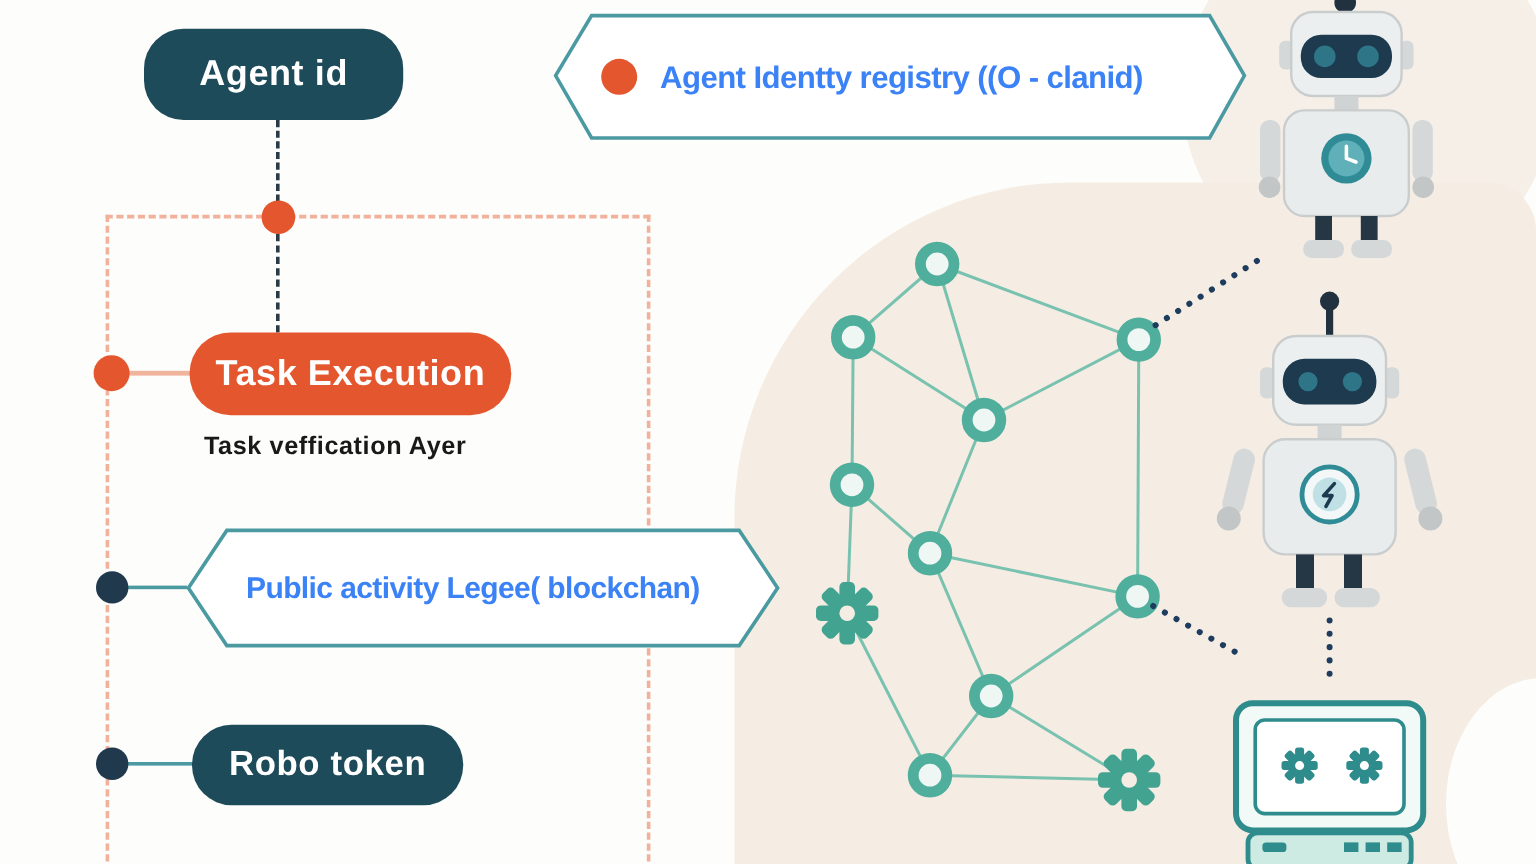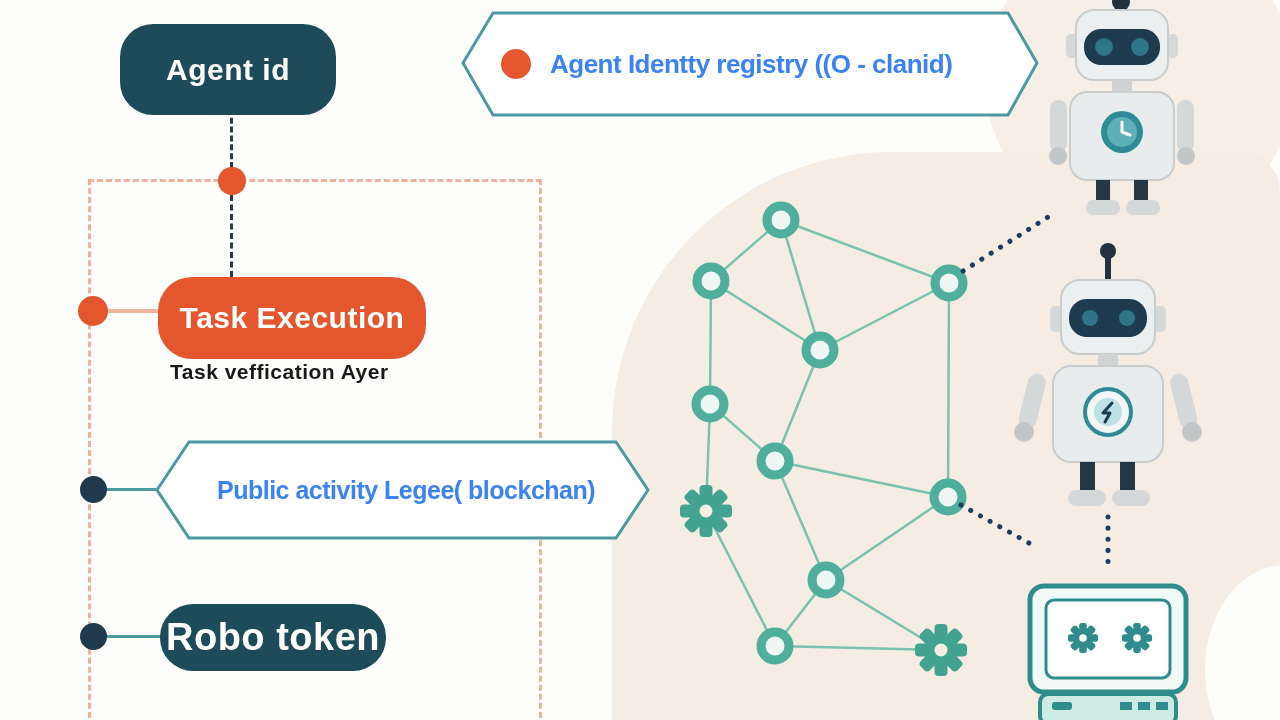--- a/index.html
+++ b/index.html
@@ -154,40 +154,40 @@
 </svg>
 
 <div style="position:absolute;left:88px;top:179px;width:448px;height:560px;border:3px dashed #f2b19a;"></div>
 
 <div class="dash-v" style="left:230px;top:100px;height:68px;"></div>
 <div class="dash-v" style="left:230px;top:195px;height:82px;"></div>
 <div class="conn" style="left:93px;top:309px;width:66px;height:4px;background:#f0b49c;"></div>
 <div class="conn" style="left:93px;top:488px;width:63px;height:3px;background:#4b9aa2;"></div>
 <div class="conn" style="left:93px;top:635px;width:68px;height:3px;background:#4b9aa2;"></div>
 
-<div class="pill teal" style="left:120px;top:24px;width:216px;height:91px;">
+<div class="pill teal" style="left:120px;top:24px;width:216px;height:76px;">
   <span>Agent id</span>
 </div>
 
 <svg width="590" height="112" viewBox="0 0 590 112" style="left:455px;top:8px;">
   <polygon points="8,55 38,5 553,5 582,55 553,107 38,107" fill="#ffffff" stroke="#4b9aa2" stroke-width="3"></polygon>
 </svg>
 <div class="dot" style="left:501px;top:49px;width:30px;height:30px;background:#e4572e;"></div>
 <div class="hex-label" style="left:550px;top:8px;height:112px;">Agent Identty registry ((O - clanid)</div>
 
 <div class="dot" style="left:218px;top:167px;width:28px;height:28px;background:#e4572e;"></div>
 
 <div class="dot" style="left:78px;top:296px;width:30px;height:30px;background:#e4572e;"></div>
-<div class="pill orange" style="left:158px;top:277px;width:268px;height:82px;">
+<div class="pill orange" style="left:158px;top:277px;width:268px;height:69px;">
   <span>Task Execution</span>
 </div>
 <div class="plain-label" style="left:170px;top:360px;">Task veffication Ayer</div>
 
 <svg width="505" height="108" viewBox="0 0 505 108" style="left:150px;top:436px;">
   <polygon points="7,54 39,6 466,6 498,54 466,102 39,102" fill="#ffffff" stroke="#4b9aa2" stroke-width="3"></polygon>
 </svg>
-<div class="hex-label" style="left:205px;top:436px;height:108px;font-size:25px;margin-left:12px;">Public activity Legee( blockchan)</div>
+<div class="hex-label" style="left:205px;top:436px;height:108px;font-size:25px;">Public activity Legee( blockchan)</div>
 <div class="dot" style="left:80px;top:476px;width:27px;height:27px;background:#20394d;"></div>
 
-<div class="pill teal" style="left:160px;top:604px;width:226px;height:67px;font-size:38px;">
+<div class="pill teal" style="left:160px;top:604px;width:226px;height:67px;font-size:29px;">
   <span>Robo token</span>
 </div>
 <div class="dot" style="left:80px;top:623px;width:27px;height:27px;background:#20394d;"></div>
 
 </body></html>

